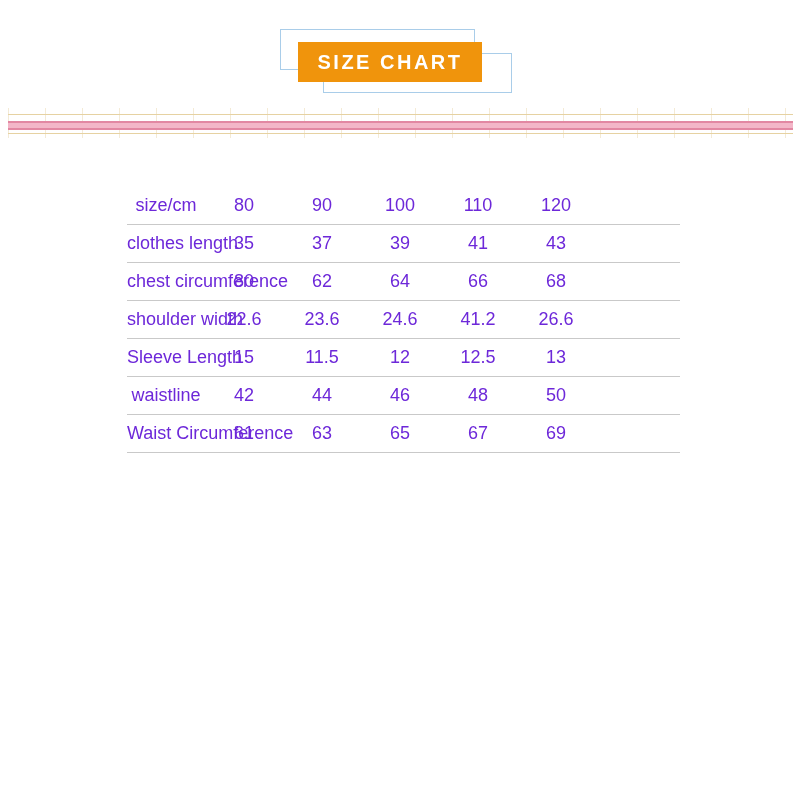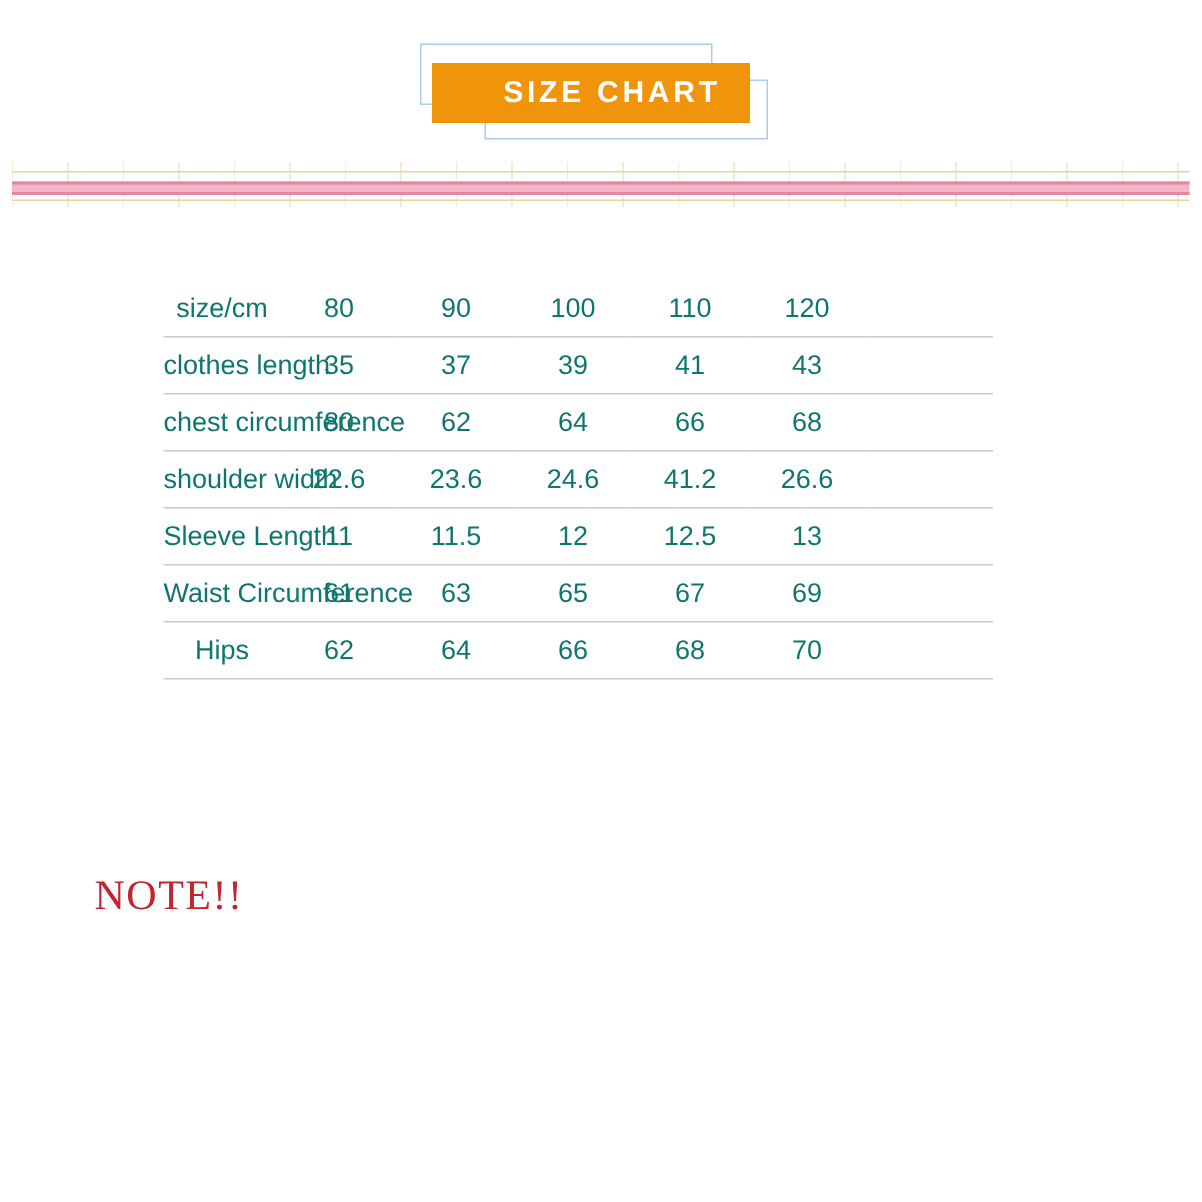--- a/index.html
+++ b/index.html
@@ -14,25 +14,25 @@
   
   .deco-rect {
     position: absolute;
     border: 1px solid #a9cde9;
     background: transparent;
   }
   .deco-rect.r1 { left: 280px; top: 29px; width: 193px; height: 39px; }
   .deco-rect.r2 { left: 323px; top: 53px; width: 187px; height: 38px; }
   .banner {
     position: absolute;
-    left: 288px; top: 42px; width: 184px; height: 40px;
+    left: 298px; top: 42px; width: 184px; height: 40px;
     background: #f0940c;
     display: flex; align-items: center; justify-content: center;
     color: #ffffff;
-    font-size: 20px; font-weight: bold; letter-spacing: 2.5px; padding-left: 28px;
+    font-size: 20px; font-weight: bold; letter-spacing: 2.5px;
   }
 
   
   .stripe { position: absolute; left: 8px; right: 8px; top: 108px; height: 30px; }
   .stripe-ticks {
     position: absolute; left: 0; right: 0; top: 0; bottom: 0;
     background: repeating-linear-gradient(90deg,
       rgba(222,196,138,0.35) 0px, rgba(222,196,138,0.35) 1px,
       transparent 1px, transparent 37px);
   }
@@ -42,23 +42,23 @@
   .stripe-pink {
     position: absolute; left: 0; right: 0; top: 13px; height: 9px;
     box-sizing: border-box;
     background: #f3b6c8;
     border-top: 2px solid #e287a2;
     border-bottom: 2px solid #e287a2;
   }
 
   
   .size-table {
-    position: absolute; left: 109px; top: 187px; width: 553px;
+    position: absolute; left: 127px; top: 187px; width: 553px;
     border-collapse: collapse; table-layout: fixed;
-    font-size: 18px; color: #0f766e;
+    font-size: 18px; color: #6d28d9;
   }
   .size-table td {
     height: 37px;
     border-bottom: 1px solid #c9c9c9;
     text-align: center;
     vertical-align: middle;
     white-space: nowrap;
     padding: 0;
     overflow: visible;
   }
@@ -134,47 +134,46 @@
       <td>shoulder width</td>
       <td>22.6</td>
       <td>23.6</td>
       <td>24.6</td>
       <td>41.2</td>
       <td>26.6</td>
       <td></td>
     </tr>
     <tr>
       <td>Sleeve Length</td>
-      <td>11</td>
+      <td>15</td>
       <td>11.5</td>
       <td>12</td>
       <td>12.5</td>
       <td>13</td>
+      <td></td>
+    </tr>
+    <tr>
+      <td>waistline</td>
+      <td>42</td>
+      <td>44</td>
+      <td>46</td>
+      <td>48</td>
+      <td>50</td>
       <td></td>
     </tr>
     <tr>
       <td>Waist Circumference</td>
       <td>61</td>
       <td>63</td>
       <td>65</td>
       <td>67</td>
       <td>69</td>
       <td></td>
     </tr>
-    <tr>
-      <td>Hips</td>
-      <td>62</td>
-      <td>64</td>
-      <td>66</td>
-      <td>68</td>
-      <td>70</td>
-      <td></td>
-    </tr>
   </tbody>
 </table>
 
 <div class="note-section">
-  <div class="note-heading">NOTE!!</div>
   <div class="note-item">
     
   </div>
 
 </div>
 
 </body></html>

